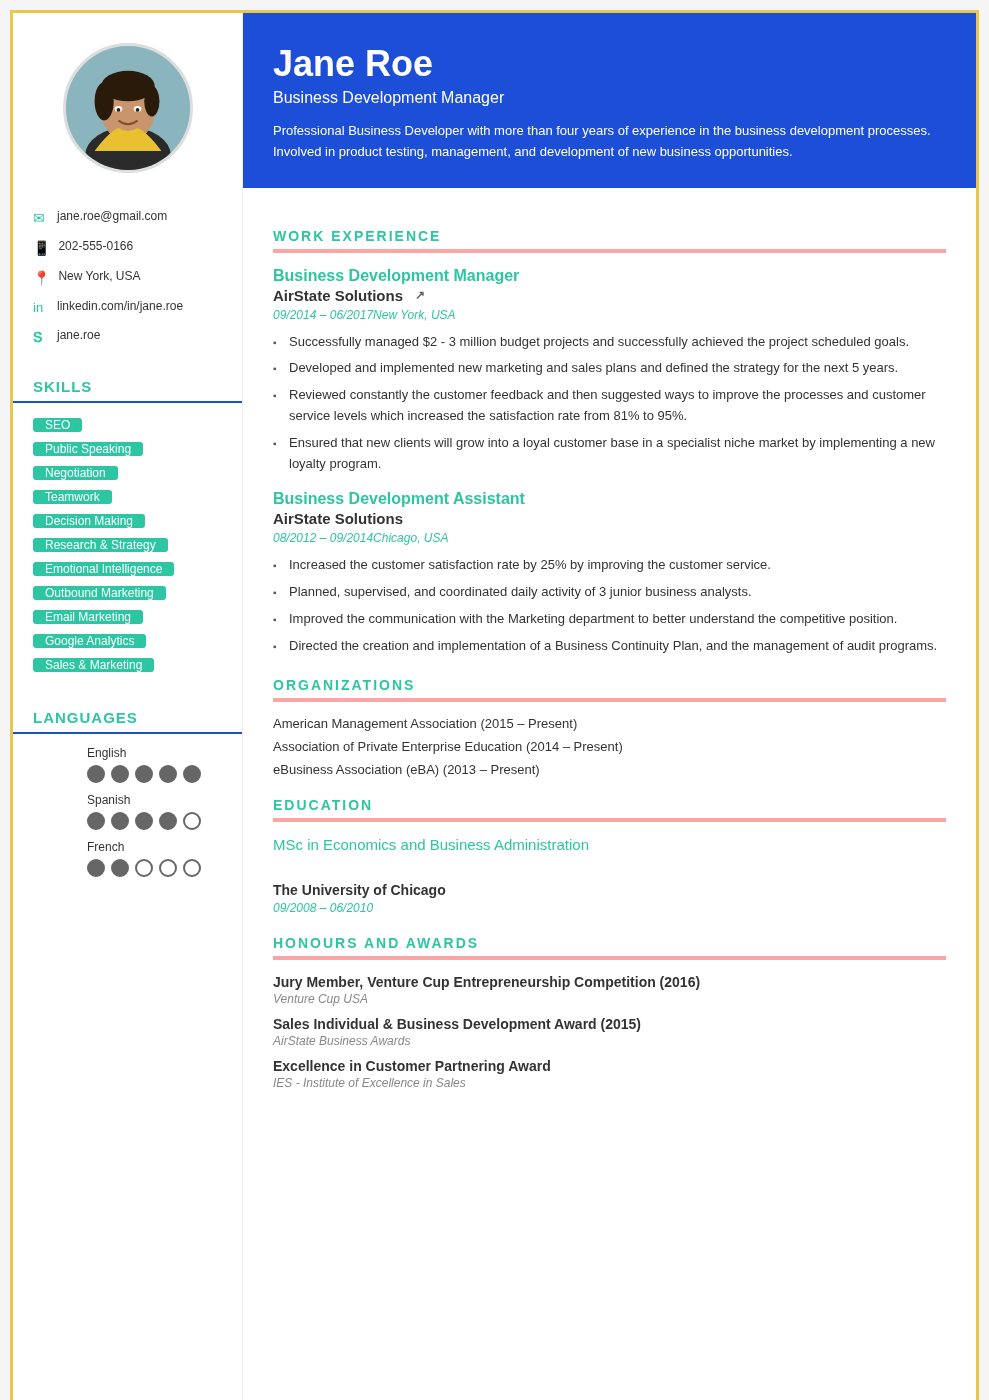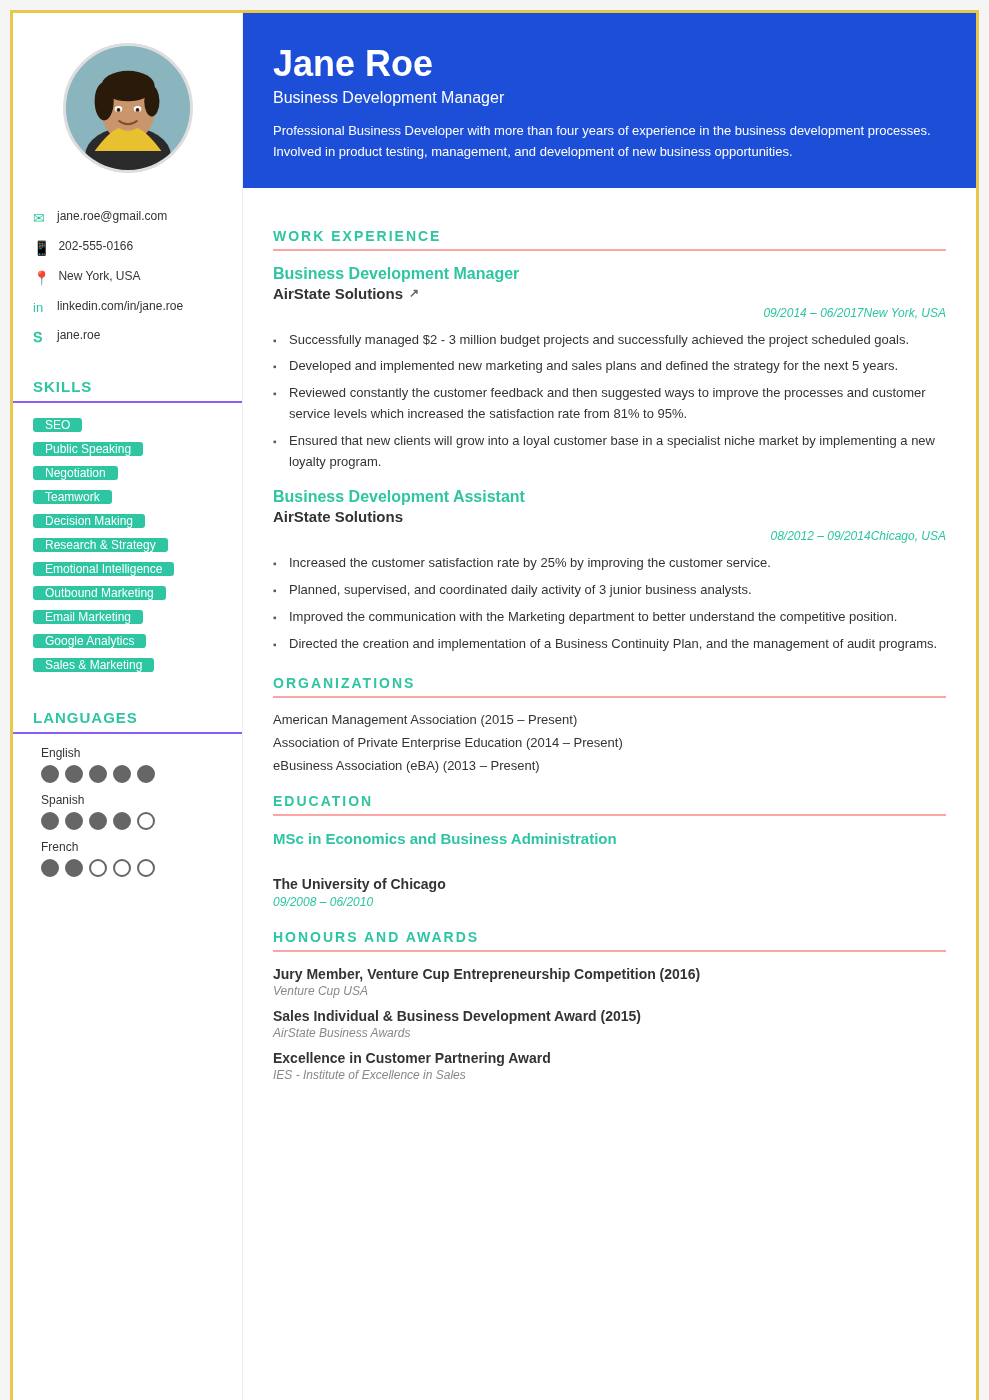--- a/index.html
+++ b/index.html
@@ -67,37 +67,38 @@
       color: #333;
       line-height: 1.4;
     }
     .section-title-sidebar {
       font-size: 15px;
       font-weight: bold;
       color: #2dc5a2;
       text-transform: uppercase;
       letter-spacing: 1px;
       padding: 10px 20px 6px 20px;
-      border-bottom: 2px solid #8b5cf6;
+      border-bottom: 2px solid #1d4ed8;
       margin-bottom: 12px;
     }
     .skill-tag {
       display: inline-block;
       background: #2dc5a2;
       color: #fff;
       font-size: 12px;
       padding: 0 12px;
       border-radius: 3px;
       margin: 0 0 7px 20px;
     }
     .skills-list {
       padding-bottom: 10px;
     }
     .languages-section {
       padding: 0 28px;
+      margin-left: 46px;
     }
     .language-item {
       margin-bottom: 10px;
     }
     .language-name {
       font-size: 12px;
       color: #333;
       margin-bottom: 5px;
     }
     .language-dots {
@@ -147,47 +148,47 @@
     }
     .main-content {
       padding: 20px 30px;
     }
     .section-title-main {
       font-size: 14px;
       font-weight: bold;
       color: #2dc5a2;
       text-transform: uppercase;
       letter-spacing: 2px;
-      border-bottom: 2px solid #fca5a5;
+      border-bottom: 4px solid #fca5a5;
       padding-bottom: 5px;
       margin-bottom: 14px;
       margin-top: 20px;
     }
     .job-title {
       font-size: 16px;
       font-weight: bold;
       color: #2dc5a2;
       margin-bottom: 2px;
     }
     .company-name {
       font-size: 15px;
       color: #333;
       font-weight: bold;
       margin-bottom: 4px;
       display: flex;
       align-items: center;
-      gap: 6px;
+      gap: 12px;
     }
     .link-icon {
       color: #666;
       font-size: 12px;
     }
     .job-meta {
       display: flex;
-      justify-content: flex-end;
+      justify-content: flex-start;
       margin-bottom: 10px;
     }
     .job-date {
       font-size: 12px;
       color: #2dc5a2;
       font-style: italic;
     }
     .job-location {
       font-size: 12px;
       color: #2dc5a2;
@@ -213,21 +214,21 @@
       font-size: 10px;
       top: 3px;
     }
     .org-item {
       font-size: 13px;
       color: #333;
       margin-bottom: 8px;
     }
     .edu-degree {
       font-size: 15px;
-      font-weight: bold;
+      font-weight: normal;
       color: #2dc5a2;
       margin-bottom: 3px;
     }
     .edu-school {
       font-size: 14px;
       color: #333;
       font-weight: bold;
       margin-bottom: 3px;
       margin-top: 29px;
     }

